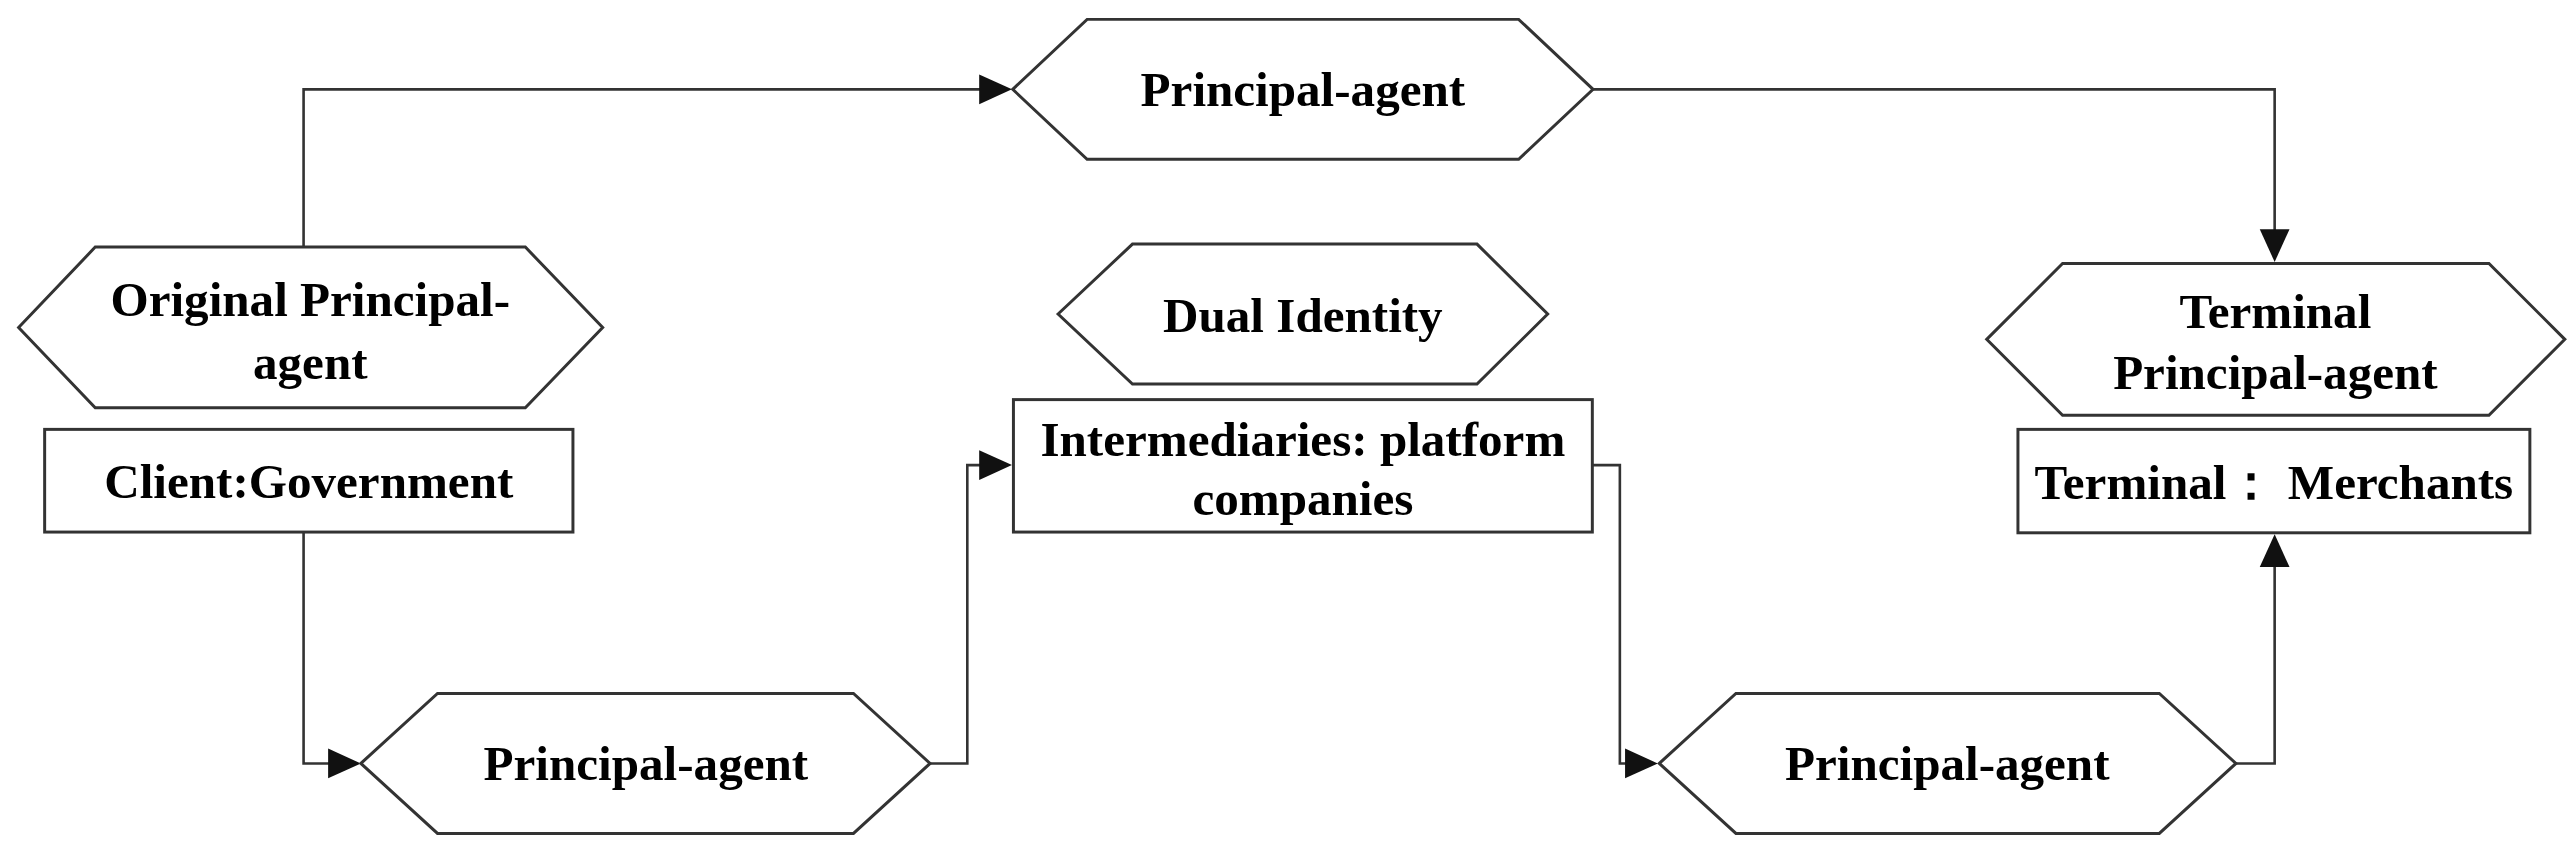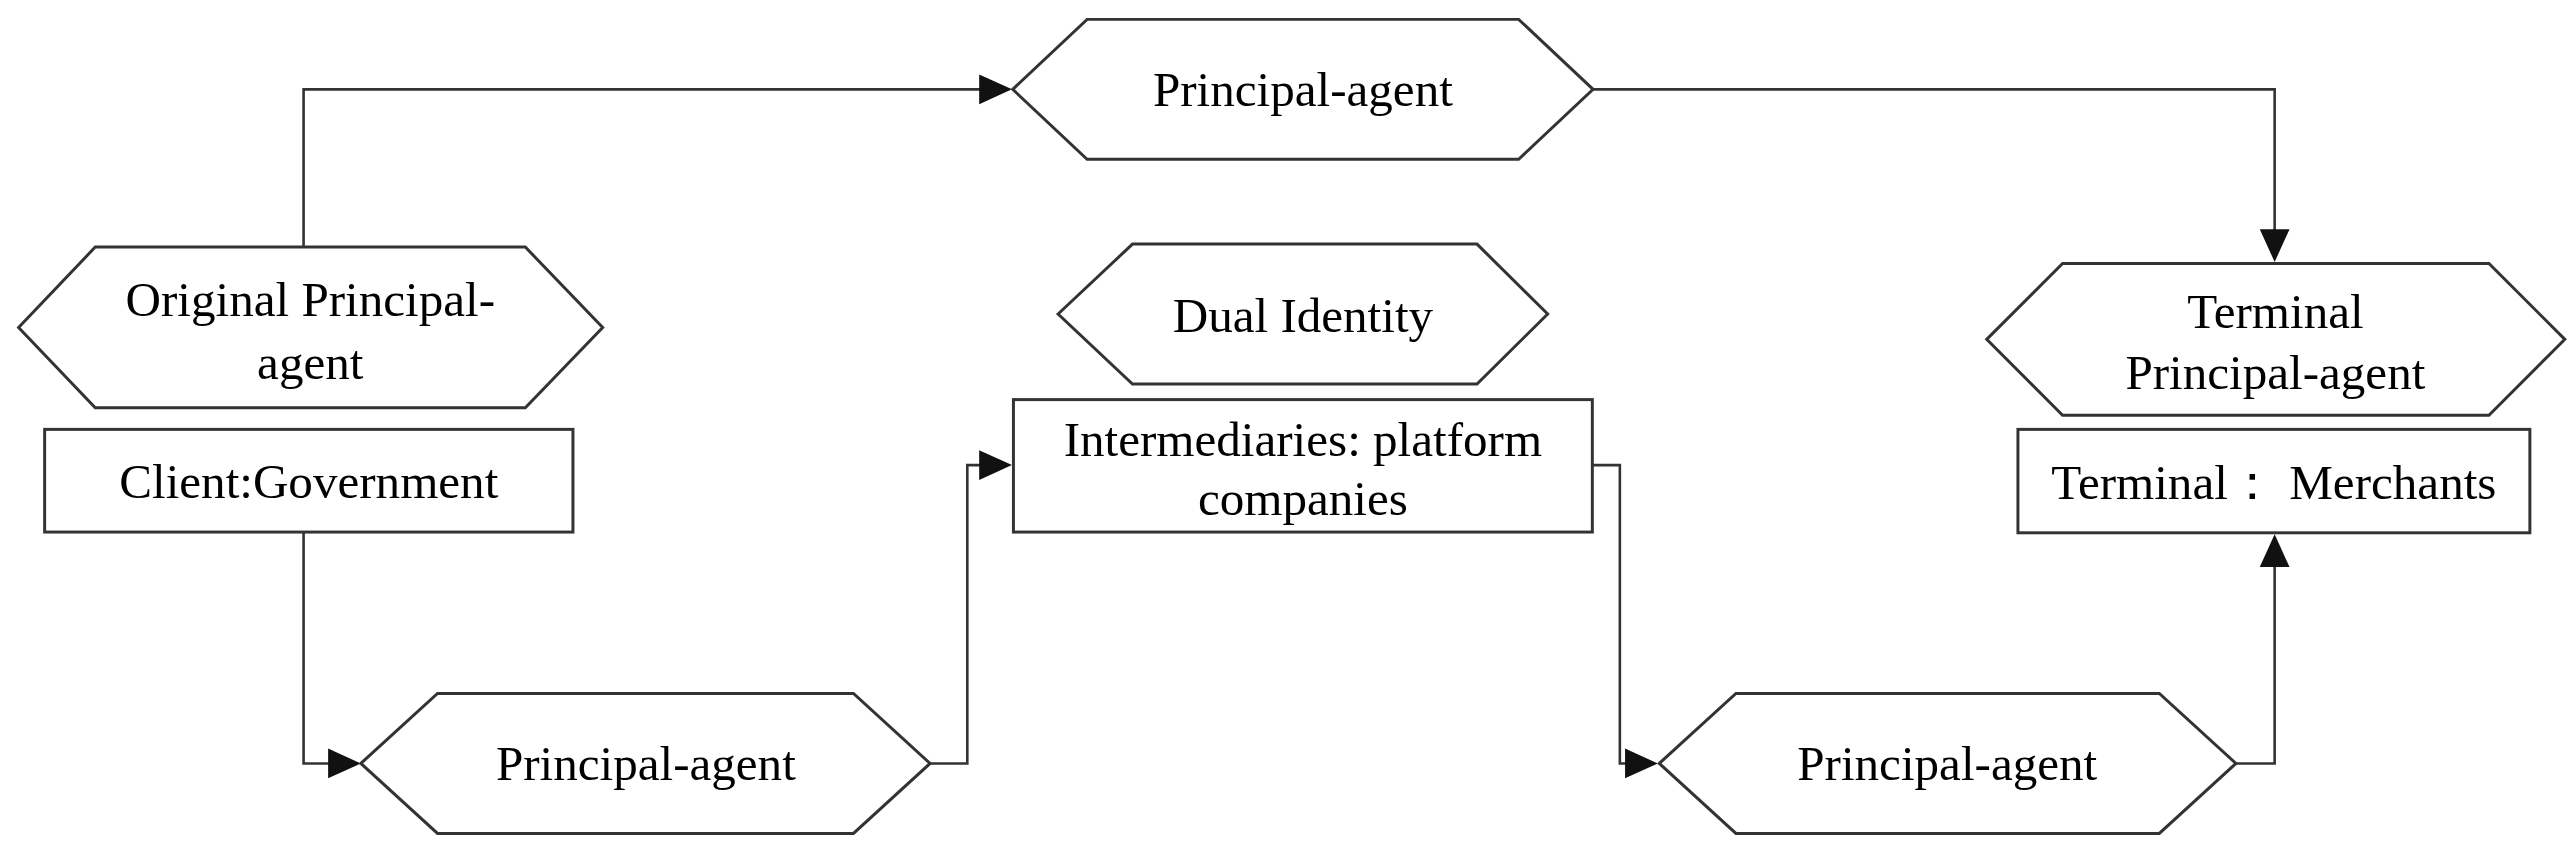--- a/index.html
+++ b/index.html
@@ -5,20 +5,21 @@
   html, body {
     margin: 0;
     padding: 0;
     background: #ffffff;
   }
   .page {
     position: relative;
     width: 2576px;
     height: 858px;
     background: #ffffff;
+    font-weight: bold;
   }
   svg { display: block; }
   .shape {
     fill: #ffffff;
     stroke-width: 4;
     stroke-linejoin: miter;
   }
   .connector {
     fill: none;
     stroke-width: 3.5;

